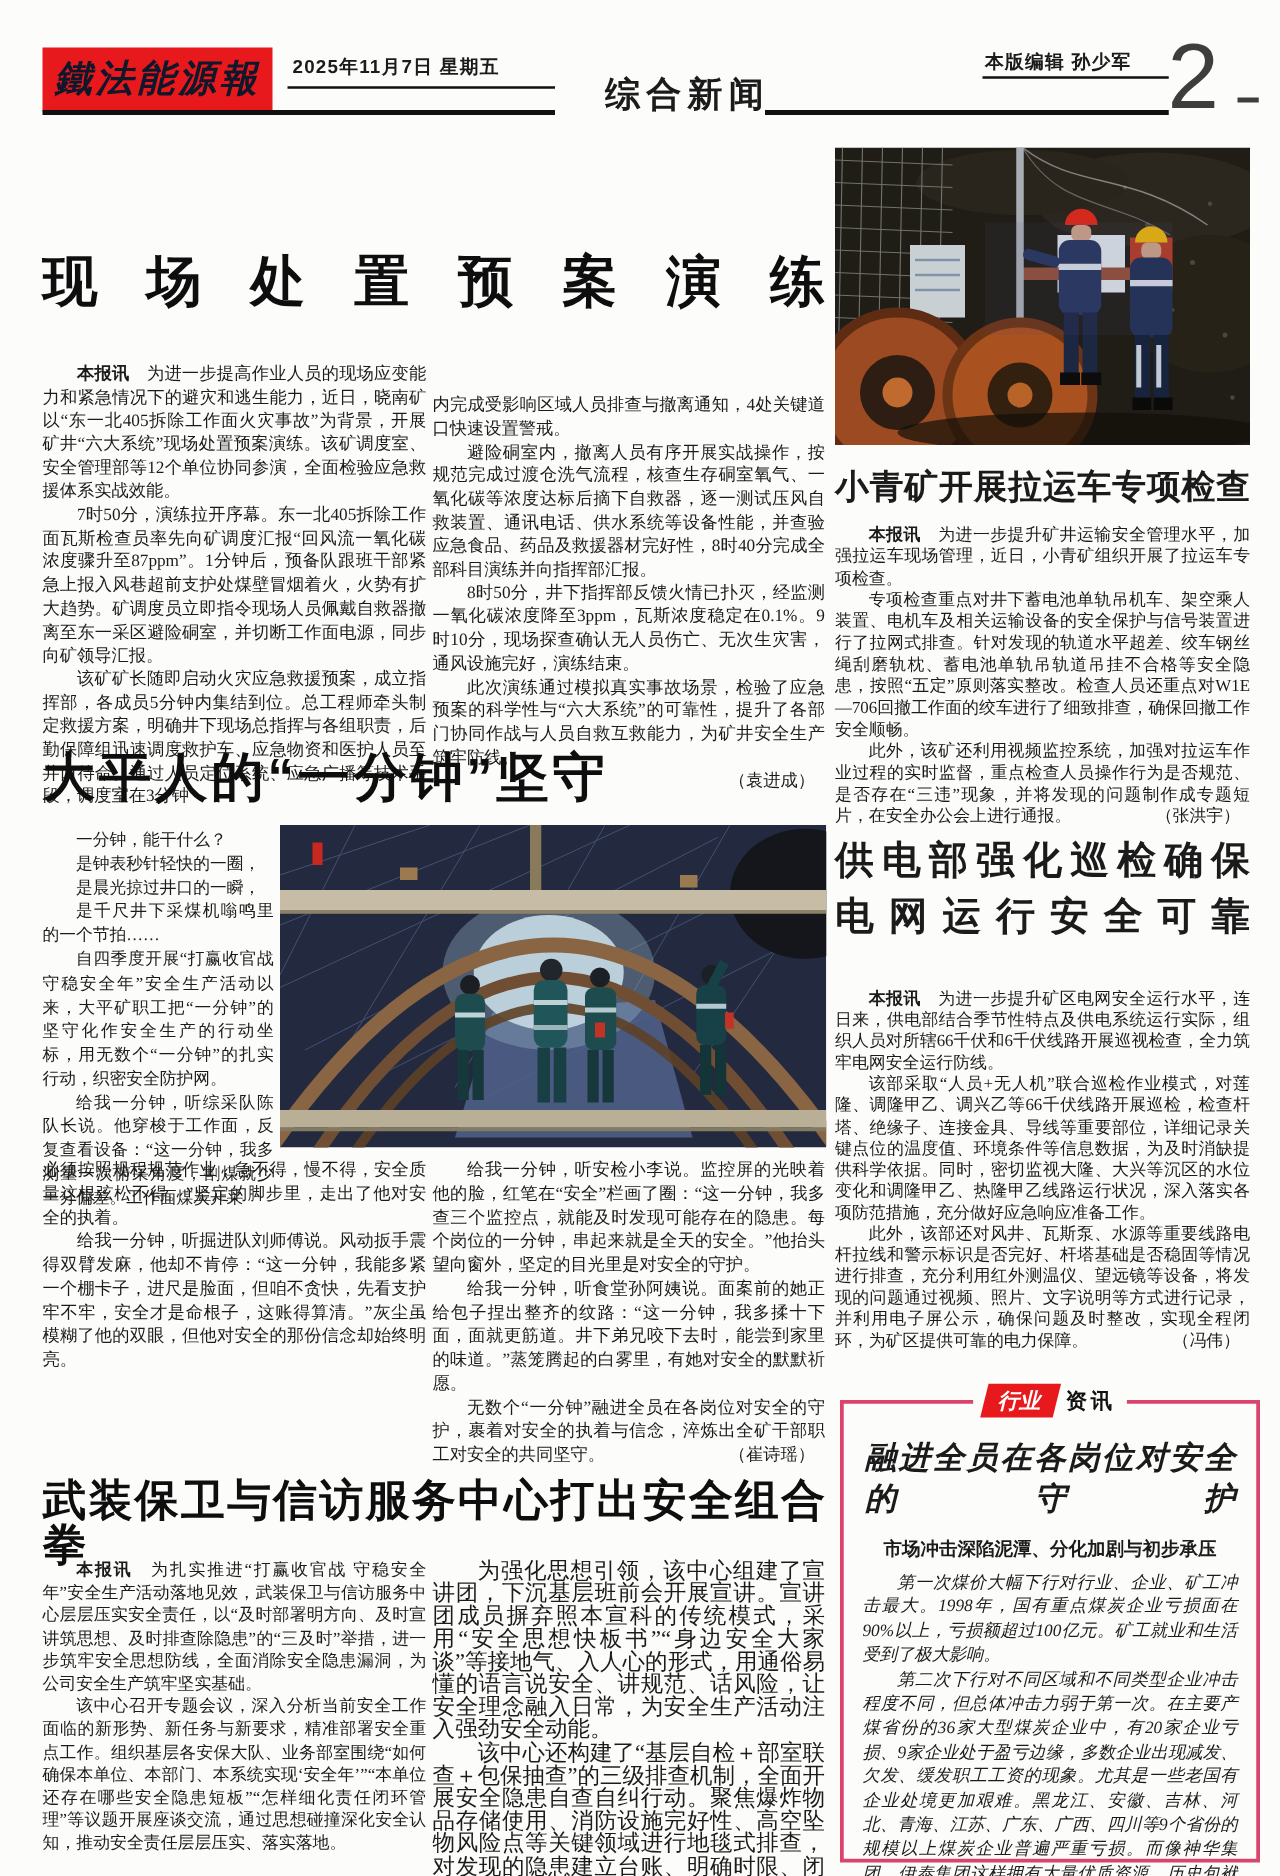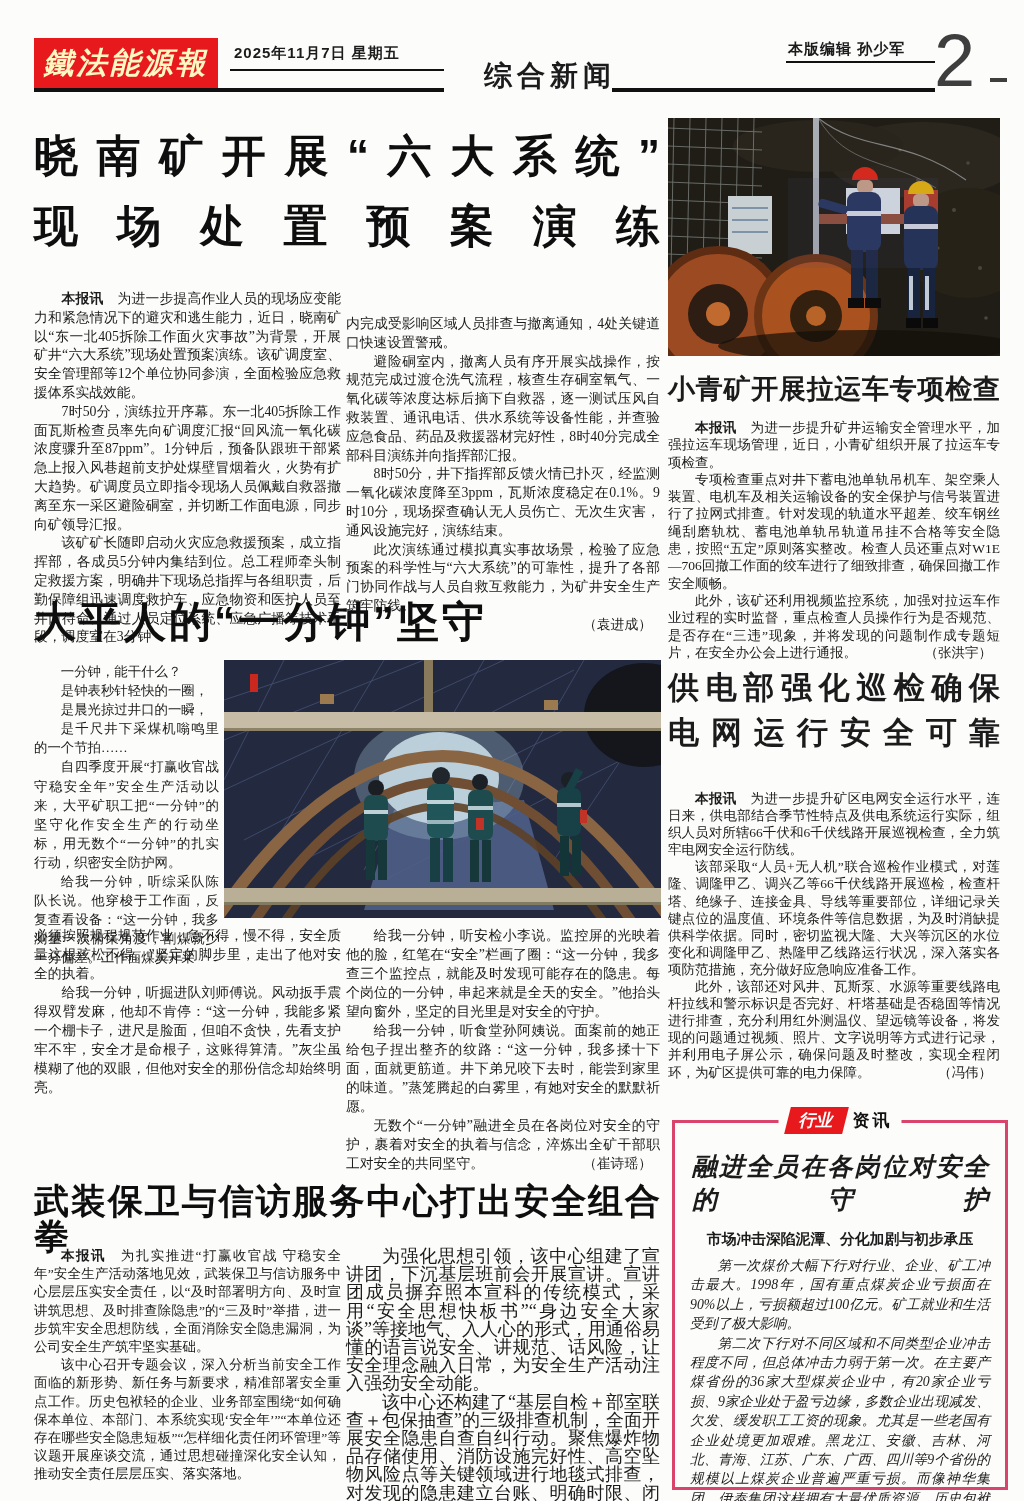--- a/index.html
+++ b/index.html
@@ -1,21 +1,21 @@
 <!DOCTYPE html>
 <html><head>
 <meta charset="utf-8">
 <style>
   html,body{margin:0;padding:0;background:#e9e9e9;}
   .page{position:relative;width:1024px;height:1501px;background:#fcfcfa;overflow:hidden;
         font-family:"Liberation Serif","DejaVu Serif",serif;color:#1b1b1b;margin:0 auto;}
   .abs{position:absolute;}
 
   
-  .logo{left:34px;top:38px;width:184px;height:51px;background:#e8191c;color:#fef9c3;
+  .logo{left:34px;top:38px;width:184px;height:51px;background:#e8191c;color:#0f172a;
         display:flex;align-items:center;justify-content:center;font-size:30px;font-weight:bold;
         font-style:italic;letter-spacing:3px;font-family:"Liberation Serif",serif;}
   .rule{background:#111;}
   .date{left:234px;top:44px;font-size:15px;font-weight:bold;font-family:"Liberation Sans",sans-serif;letter-spacing:1px;}
   .editor{left:788px;top:40px;font-size:15px;font-weight:bold;font-family:"Liberation Sans",sans-serif;letter-spacing:1px;}
   .section-title{left:440px;top:57px;width:176px;text-align:right;font-size:28px;font-weight:bold;
         letter-spacing:5px;font-family:"Liberation Sans",sans-serif;}
   .pagenum{left:934px;top:24px;font-size:74px;line-height:1;color:#3e3e3e;font-family:"Liberation Sans",sans-serif;}
 
   
@@ -80,21 +80,20 @@
   <div class="abs date">2025年11月7日  星期五</div>
   <div class="abs rule" style="left:230px;top:69px;width:214px;height:2px;"></div>
   <div class="abs editor">本版编辑  孙少军</div>
   <div class="abs rule" style="left:786px;top:61px;width:149px;height:2px;"></div>
   <div class="abs section-title">综合新闻</div>
   <div class="abs rule" style="left:34px;top:88px;width:410px;height:4px;"></div>
   <div class="abs rule" style="left:612px;top:88px;width:323px;height:4px;"></div>
   <div class="abs pagenum">2</div>
   <div class="abs" style="left:990px;top:78px;width:17px;height:4px;background:#3e3e3e;"></div>
 
-  <div class="abs hl a1h jl" id="a1h1">晓南矿开展“六大系统”</div>
   <div class="abs hl a1h jl" id="a1h2">现场处置预案演练</div>
   <div class="abs col" id="a1c1">
     <p><span class="lead">本报讯</span>　<span>为进一步提高作业人员的现场应变能力和紧急情况下的避灾和逃生能力，近日，晓南矿以“东一北405拆除工作面火灾事故”为背景，开展矿井“六大系统”现场处置预案演练。该矿调度室、安全管理部等12个单位协同参演，全面检验应急救援体系实战效能。</span></p>
     <p>7时50分，演练拉开序幕。东一北405拆除工作面瓦斯检查员率先向矿调度汇报“回风流一氧化碳浓度骤升至87ppm”。1分钟后，预备队跟班干部紧急上报入风巷超前支护处煤壁冒烟着火，火势有扩大趋势。矿调度员立即指令现场人员佩戴自救器撤离至东一采区避险硐室，并切断工作面电源，同步向矿领导汇报。</p>
     <p>该矿矿长随即启动火灾应急救援预案，成立指挥部，各成员5分钟内集结到位。总工程师牵头制定救援方案，明确井下现场总指挥与各组职责，后勤保障组迅速调度救护车、应急物资和医护人员至井口待命。通过人员定位系统、应急广播等技术手段，调度室在3分钟</p>
   </div>
   <div class="abs col" id="a1c2">
     <p class="cont">内完成受影响区域人员排查与撤离通知，4处关键道口快速设置警戒。</p>
     <p>避险硐室内，撤离人员有序开展实战操作，按规范完成过渡仓洗气流程，核查生存硐室氧气、一氧化碳等浓度达标后摘下自救器，逐一测试压风自救装置、通讯电话、供水系统等设备性能，并查验应急食品、药品及救援器材完好性，8时40分完成全部科目演练并向指挥部汇报。</p>
     <p>8时50分，井下指挥部反馈火情已扑灭，经监测一氧化碳浓度降至3ppm，瓦斯浓度稳定在0.1%。9时10分，现场探查确认无人员伤亡、无次生灾害，通风设施完好，演练结束。</p>
@@ -285,21 +284,21 @@
   <div class="abs col" id="a2r">
     <p>给我一分钟，听安检小李说。监控屏的光映着他的脸，红笔在“安全”栏画了圈：“这一分钟，我多查三个监控点，就能及时发现可能存在的隐患。每个岗位的一分钟，串起来就是全天的安全。”他抬头望向窗外，坚定的目光里是对安全的守护。</p>
     <p>给我一分钟，听食堂孙阿姨说。面案前的她正给包子捏出整齐的纹路：“这一分钟，我多揉十下面，面就更筋道。井下弟兄咬下去时，能尝到家里的味道。”蒸笼腾起的白雾里，有她对安全的默默祈愿。</p>
     <p>无数个“一分钟”融进全员在各岗位对安全的守护，裹着对安全的执着与信念，淬炼出全矿干部职工对安全的共同坚守。</p>
     <span class="byline">（崔诗瑶）</span>
   </div>
 
   <div class="abs hl jl" id="a3h">武装保卫与信访服务中心打出安全组合拳</div>
   <div class="abs col" id="a3c1">
     <p><span class="lead">本报讯</span>　<span>为扎实推进“打赢收官战 守稳安全年”安全生产活动落地见效，武装保卫与信访服务中心层层压实安全责任，以“及时部署明方向、及时宣讲筑思想、及时排查除隐患”的“三及时”举措，进一步筑牢安全思想防线，全面消除安全隐患漏洞，为公司安全生产筑牢坚实基础。</span></p>
-    <p>该中心召开专题会议，深入分析当前安全工作面临的新形势、新任务与新要求，精准部署安全重点工作。历史包袱轻的企业、业务部室围绕“如何确保本单位、本部门、本系统实现‘安全年’”“本单位还存在哪些安全隐患短板”“怎样细化责任闭环管理”等议题开展座谈交流，通过思想碰撞深化安全认知，推动安全责任层层压实、落实落地。</p>
+    <p>该中心召开专题会议，深入分析当前安全工作面临的新形势、新任务与新要求，精准部署安全重点工作。组织基层各安保大队、业务部室围绕“如何确保本单位、本部门、本系统实现‘安全年’”“本单位还存在哪些安全隐患短板”“怎样细化责任闭环管理”等议题开展座谈交流，通过思想碰撞深化安全认知，推动安全责任层层压实、落实落地。</p>
   </div>
   <div class="abs col" id="a3c2">
     <p>为强化思想引领，该中心组建了宣讲团，下沉基层班前会开展宣讲。宣讲团成员摒弃照本宣科的传统模式，采用“安全思想快板书”“身边安全大家谈”等接地气、入人心的形式，用通俗易懂的语言说安全、讲规范、话风险，让安全理念融入日常，为安全生产活动注入强劲安全动能。</p>
     <p>该中心还构建了“基层自检＋部室联查＋包保抽查”的三级排查机制，全面开展安全隐患自查自纠行动。聚焦爆炸物品存储使用、消防设施完好性、高空坠物风险点等关键领域进行地毯式排查，对发现的隐患建立台账、明确时限、闭环整改，确保将各类安全隐患消灭在萌芽状态，切实守住安全生产底线红线。</p>
     <span class="byline">（杜美凤 鲁晓东）</span>
   </div>
 
   <div class="abs" id="ind">
     <div class="ind-tag">
       <span class="tag-red">行业</span>

